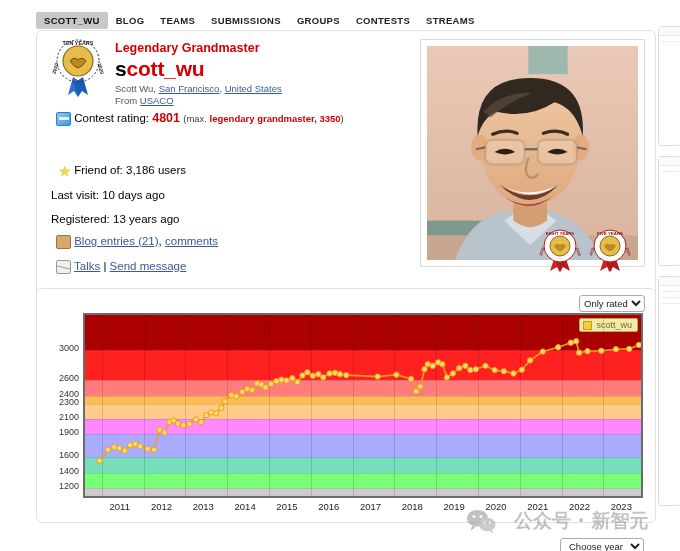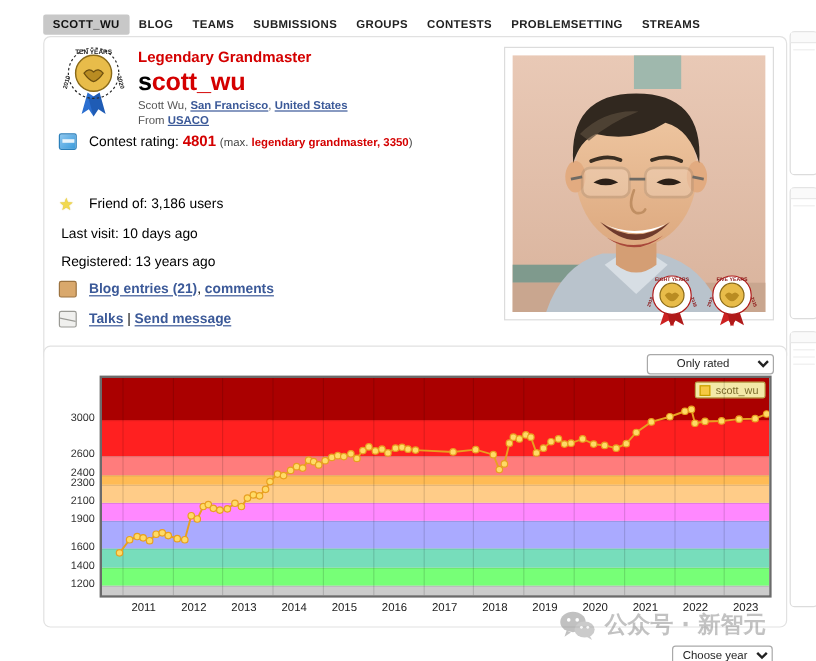--- a/index.html
+++ b/index.html
@@ -20,21 +20,21 @@
   .nav-item {
     font-size: 9.5px; font-weight: bold; letter-spacing: .3px;
     color: #222; text-decoration: none; padding: 3px 8px 3px 8px;
     white-space: nowrap; line-height: 11px;
   }
   .nav-item.active { background: #c8c8c8; border-radius: 2px; color: #111; }
 
   
   .profile-card {
     position: absolute; left: 36px; top: 30px; width: 620px; height: 272px;
-    background: #fff; border: 1px solid #e1e1e1; border-radius: 6px;
+    background: #fff; border: 1px solid #e1e1e1; border-radius: 6px; text-align: right;
   }
   .badge-ten {
     position: absolute; left: 12px; top: 6px; width: 58px; height: 62px;
   }
   .rank-title {
     position: absolute; left: 78px; top: 10px;
     color: #d40000; font-size: 12.5px; font-weight: bold; line-height: 14px;
   }
   .handle {
     position: absolute; left: 78px; top: 26px;
@@ -59,21 +59,21 @@
   .r-friend  { top: 132px; }
   .r-visit   { top: 157px; left: 14px; }
   .r-reg     { top: 181px; left: 14px; }
   .r-blog    { top: 203px; }
   .r-talks   { top: 228px; }
 
   .val-rating { color: #d40000; font-weight: bold; font-size: 12.5px; }
   .max-note { font-size: 9.5px; color: #444; }
   .max-note b { color: #d40000; }
   .val-contrib { color: #008000; font-weight: bold; }
-  .lnk { color: #3b5998; text-decoration: underline; cursor: pointer; font-weight: bold; }
+  .lnk { color: #3b5998; text-decoration: underline; cursor: pointer; }
 
   
   .icn { display: inline-block; width: 15px; height: 14px; vertical-align: -3px; position: relative; }
   .icn-rating { background: linear-gradient(135deg,#8ec7ef,#3a9bdc); border-radius: 2px; border:1px solid #2b7fba; }
   .icn-rating:after{content:"";position:absolute;left:2px;top:4px;width:10px;height:3px;background:#fff;opacity:.85;}
   .star { font-size: 14px; line-height: 14px; vertical-align: -2px; }
   .star-blue { color: #6cb7e8; text-shadow: 0 0 1px #3a8ec4; }
   .star-yellow { color: #f2d94e; text-shadow: 0 0 1px #c9a913; }
   .icn-blog { background:#d9a86c; border:1px solid #9c7340; border-radius:2px; }
   .icn-mail { background:#f0f0ee; border:1px solid #9a9a95; border-radius:2px; }
@@ -87,21 +87,21 @@
   }
   .photo { width: 100%; height: 100%; display: block; }
   .photo-badges { position: absolute; right: 10px; bottom: -6px; display: flex; gap: 4px; }
 
   
   .chart-card {
     position: absolute; left: 36px; top: 288px; width: 620px; height: 235px;
     background: #fff; border: 1px solid #e1e1e1; border-radius: 6px;
   }
   .chart-select {
-    position: absolute; right: 10px; top: 6px; font-size: 9.5px; padding: 1px 20px;
+    position: absolute; right: 10px; top: 6px; font-size: 9.5px; padding: 1px 0;
     border: 1px solid #a9a9a9; border-radius: 3px; background: #fff; color: #222;
     font-family: "Liberation Sans", sans-serif;
   }
   .plot-wrap { position: absolute; left: 10px; top: 24px; width: 600px; height: 205px; }
   .ylabels { position: absolute; left: 0; top: 0; width: 34px; height: 185px; }
   .ylabel { position: absolute; right: 2px; font-size: 9px; color: #333; line-height: 10px; text-align: center; }
   .plot {
     position: absolute; left: 36px; top: 0; width: 560px; height: 185px;
     border: 2px solid #6b6b6b; overflow: hidden;
   }
@@ -128,39 +128,38 @@
 
   
   .year-select {
     position: absolute; left: 560px; top: 538px; font-size: 9.5px; padding: 1px 4px;
     border: 1px solid #a9a9a9; border-radius: 3px; background: #fff; color: #222;
     font-family: "Liberation Sans", sans-serif;
   }
 
   
   .watermark {
-    position: absolute; left: 466px; top: 508px; display: flex; align-items: center; gap: 8px;
+    position: absolute; left: 466px; top: 508px; display: flex; align-items: center; gap: 18px;
     font-size: 19px; color: rgba(120,120,120,.45); font-weight: bold;
     font-family: "DejaVu Sans", sans-serif; pointer-events: none; white-space: nowrap;
   }
   .wm-logo { width: 30px; height: 26px; opacity: .45; }
 </style>
 </head>
 <body>
 
 <div id="page">
 
   <nav class="navbar">
     <a class="nav-item active">SCOTT_WU</a>
     <a class="nav-item">BLOG</a>
     <a class="nav-item">TEAMS</a>
     <a class="nav-item">SUBMISSIONS</a>
     <a class="nav-item">GROUPS</a>
     <a class="nav-item">CONTESTS</a>
-    <a class="nav-item">PROBLEMSETTING</a>
     <a class="nav-item">STREAMS</a>
   </nav>
 
   <section class="profile-card">
 
     <svg class="badge-ten" viewBox="0 0 58 62">
       <path d="M24 40 L19 58 L25 54 L29 60 L33 46 Z" fill="#2b6fd0"></path>
       <path d="M34 40 L39 58 L33 54 L29 60 L25 46 Z" fill="#1f5cb5"></path>
       <circle cx="29" cy="24" r="21" fill="none" stroke="#2a2a2a" stroke-width="1" stroke-dasharray="2 2"></circle>
       <circle cx="29" cy="24" r="15" fill="#e8bc4a" stroke="#8a6a18" stroke-width="1.2"></circle>

